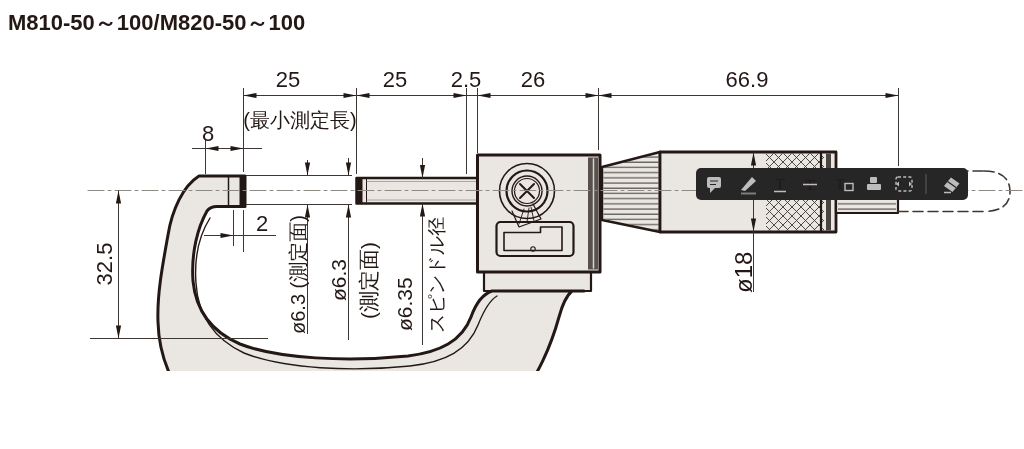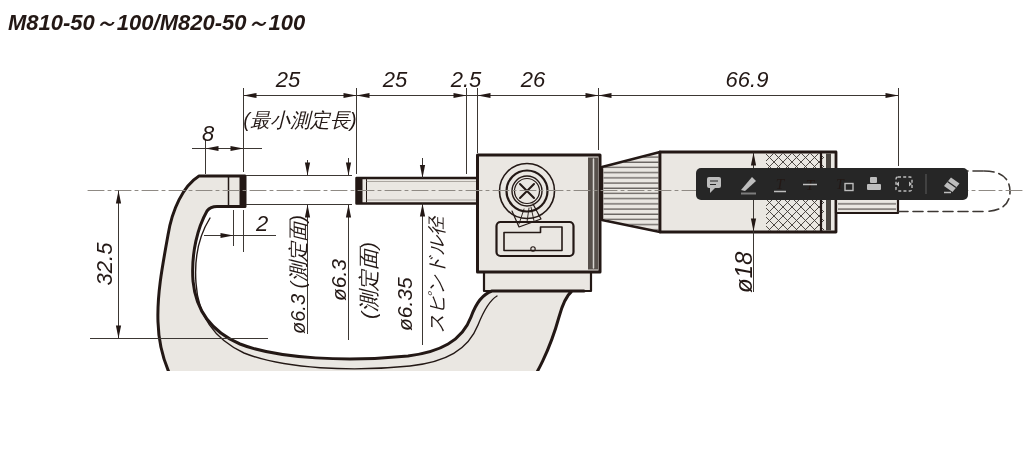--- a/index.html
+++ b/index.html
@@ -1,17 +1,17 @@
 <!DOCTYPE html>
 <html><head>
 <meta charset="utf-8">
 <style>
   html,body{margin:0;padding:0;background:#ffffff;}
   .stage{position:relative;width:1024px;height:371px;background:#ffffff;overflow:hidden;
-         font-family:"Liberation Sans",sans-serif;font-style:italic;}
+         font-family:"Liberation Sans",sans-serif;}
   svg{display:block;}
   text{fill:#231815;}
   .dimnum{font-size:22px;}
   .jplabel{font-size:20px;}
   .ttl{font-size:22px;font-weight:bold;}
 </style>
 </head>
 <body>
 
 <div class="stage">

